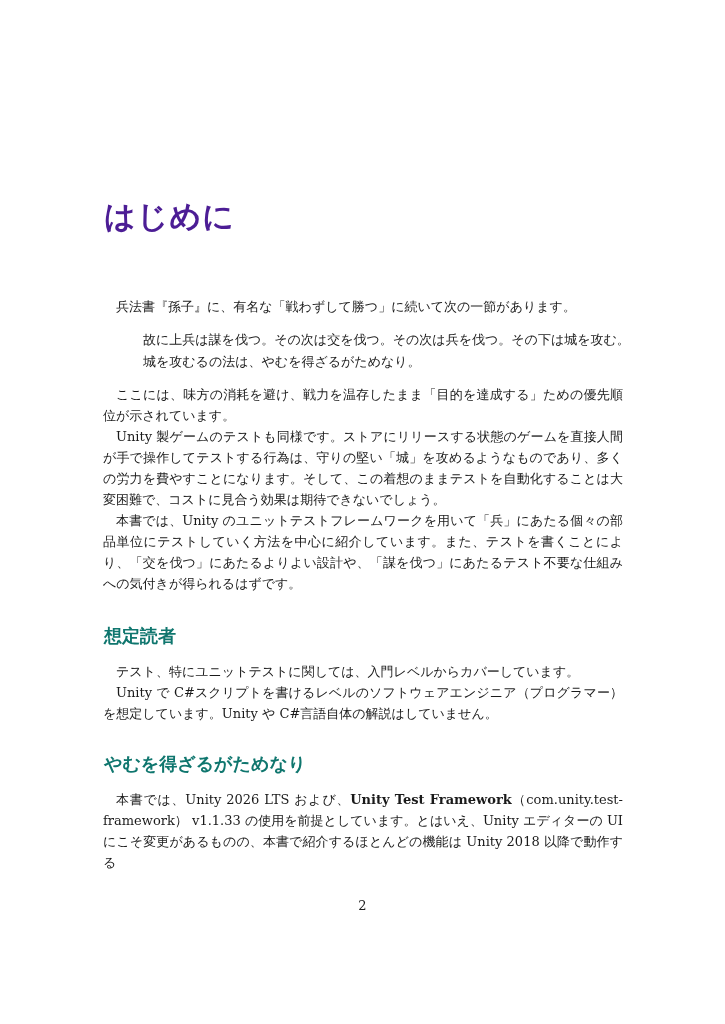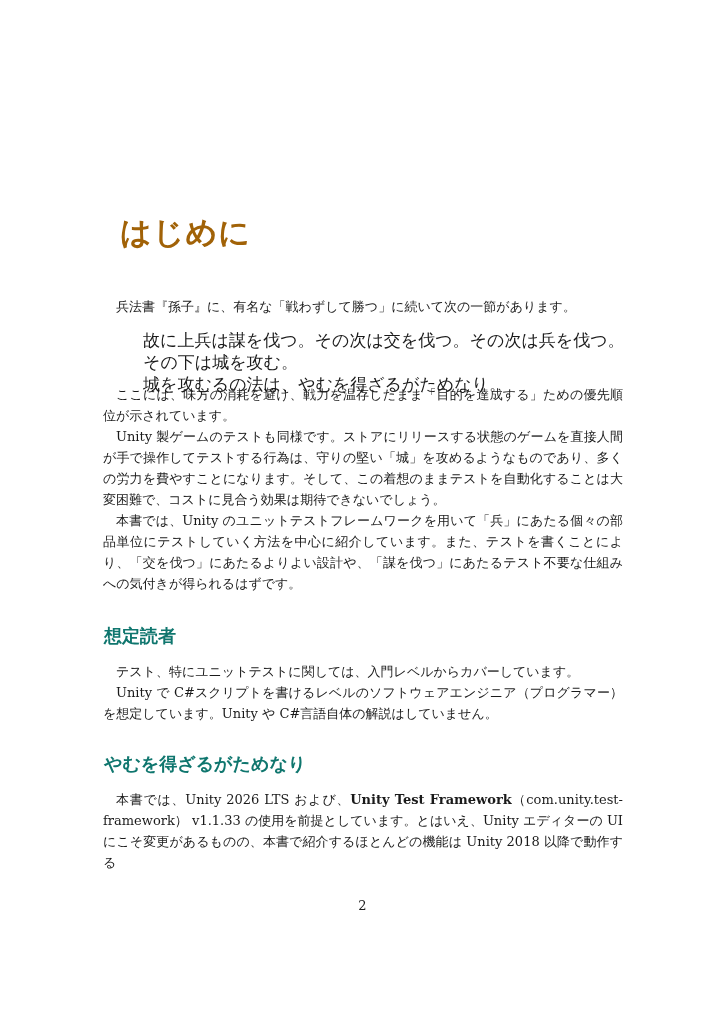--- a/index.html
+++ b/index.html
@@ -1,25 +1,25 @@
 <!DOCTYPE html>
 <html><head>
 <meta charset="utf-8">
 <style>
   html, body { margin: 0; padding: 0; background: #ffffff; }
   body { width: 725px; height: 1024px; position: relative; overflow: hidden;
          font-family: "DejaVu Serif", "Liberation Serif", serif; color: #1a1a1a; }
   .page { position: absolute; left: 0; top: 0; width: 725px; height: 1024px; }
-  .chapter-title { position: absolute; left: 104px; top: 196px; margin: 16px;
+  .chapter-title { position: absolute; left: 104px; top: 196px; margin: 0;
          font-family: "DejaVu Sans", "Liberation Sans", sans-serif; font-weight: bold;
-         font-size: 31px; letter-spacing: 1px; color: #a16207; }
+         font-size: 31px; letter-spacing: 1px; color: #4c1d95; }
   .body-text { position: absolute; left: 103px; width: 520px; font-size: 13px; line-height: 21px; }
   .body-text p { margin: 0; text-indent: 1em; text-align: justify; text-align-last: left; }
   .intro { top: 296px; }
-  .quote { position: absolute; left: 143px; top: 329px; width: 490px; font-size: 17px; line-height: 22px; }
+  .quote { position: absolute; left: 143px; top: 329px; width: 490px; font-size: 13px; line-height: 22px; }
   .quote p { margin: 0; }
   .para-block1 { top: 384px; }
   .section-title { position: absolute; left: 104px; margin: 0;
          font-family: "DejaVu Sans", "Liberation Sans", sans-serif; font-weight: bold;
          font-size: 18px; color: #0f766e; }
   .sec1-title { top: 624px; }
   .sec1-body { top: 661px; }
   .sec2-title { top: 752px; }
   .sec2-body { top: 789px; }
   .bold { font-weight: bold; }

